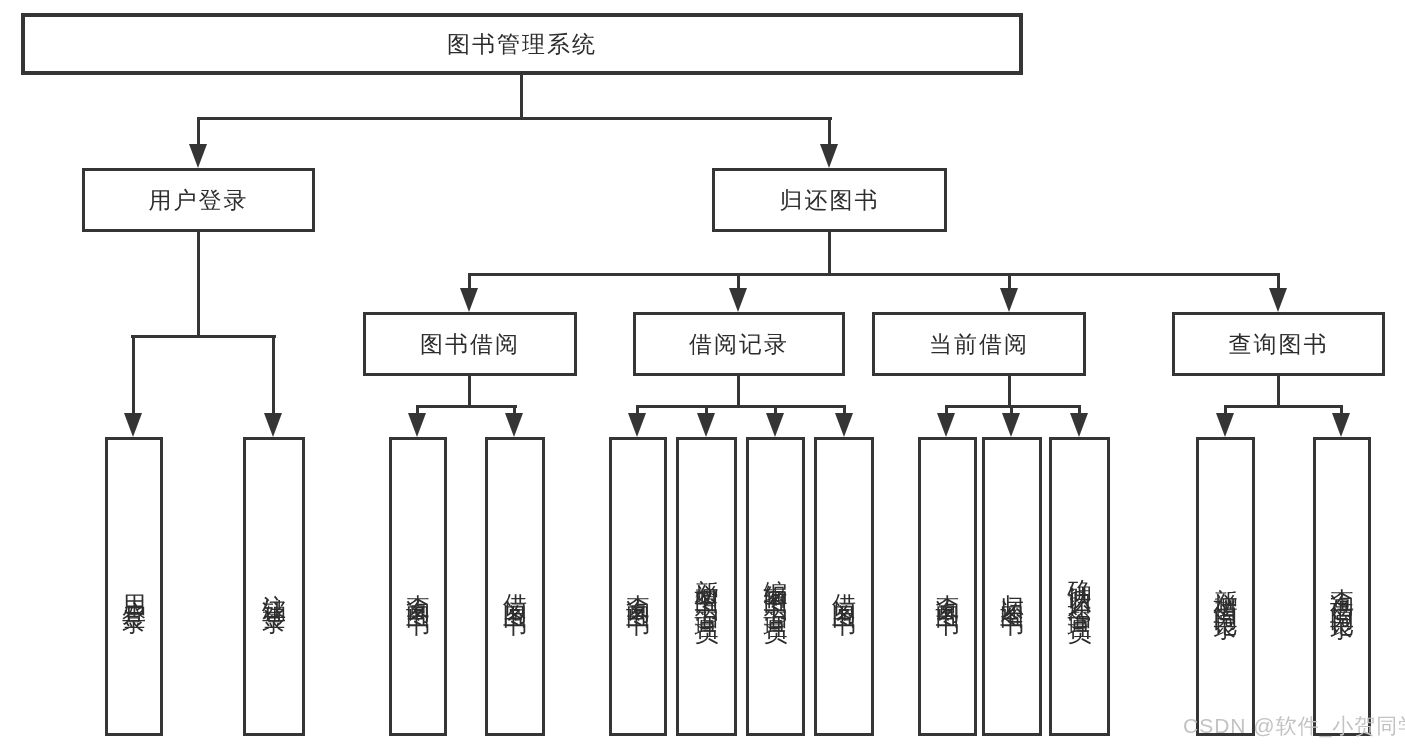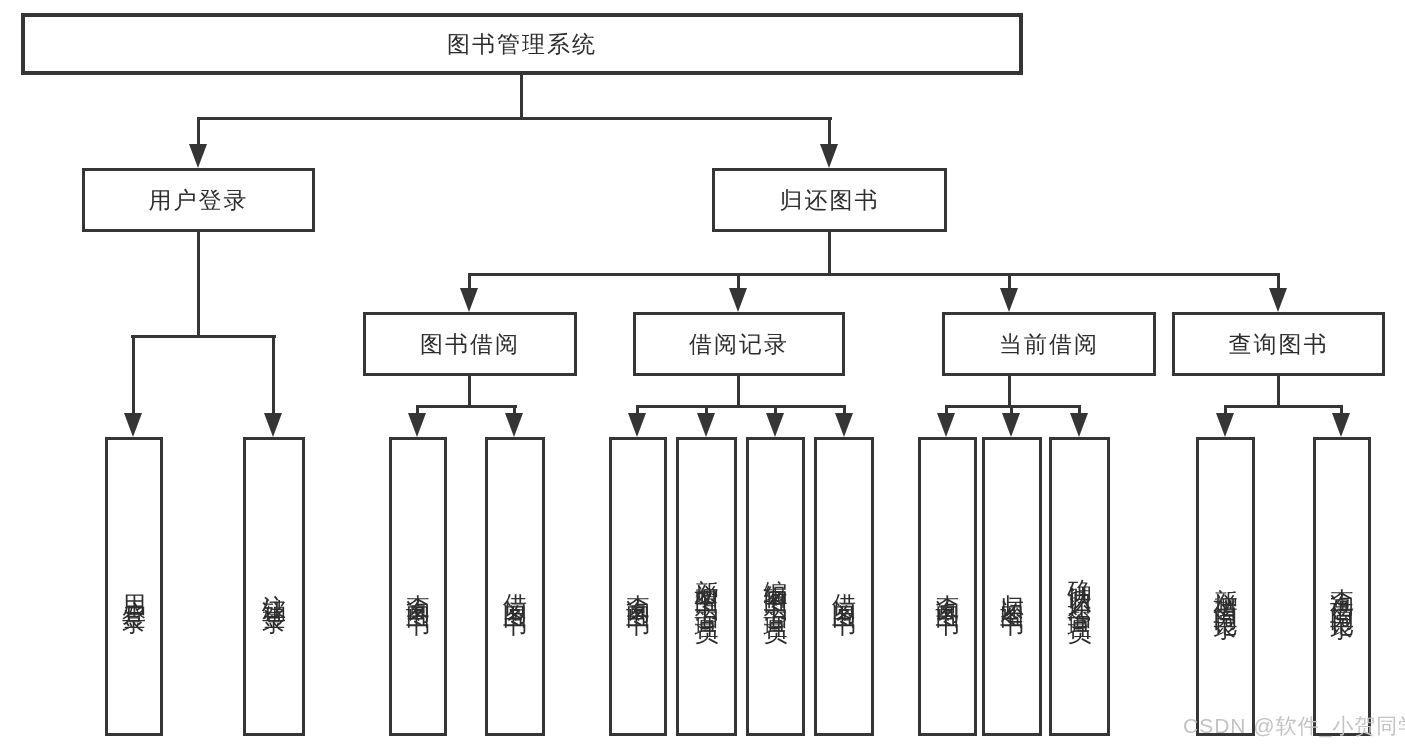--- a/index.html
+++ b/index.html
@@ -97,21 +97,21 @@
   <div class="arr" style="left:1000px;top:288px"></div>
   <div class="vline" style="left:1277px;top:273px;height:20px"></div>
   <div class="arr" style="left:1269px;top:288px"></div>
 
   <div class="box" style="left:363px;top:312px;width:214px;height:64px">
     <span class="lbl">图书借阅</span>
   </div>
   <div class="box" style="left:633px;top:312px;width:212px;height:64px">
     <span class="lbl">借阅记录</span>
   </div>
-  <div class="box" style="left:942px;top:312px;width:214px;height:64px">
+  <div class="box" style="left:872px;top:312px;width:214px;height:64px">
     <span class="lbl">当前借阅</span>
   </div>
   <div class="box" style="left:1172px;top:312px;width:213px;height:64px">
     <span class="lbl">查询图书</span>
   </div>
 
   <div class="vline" style="left:468px;top:376px;height:32px"></div>
   <div class="hline" style="left:416px;top:405px;width:101px"></div>
   <div class="vline" style="left:416px;top:405px;height:14px"></div>
   <div class="arr" style="left:408px;top:413px"></div>

